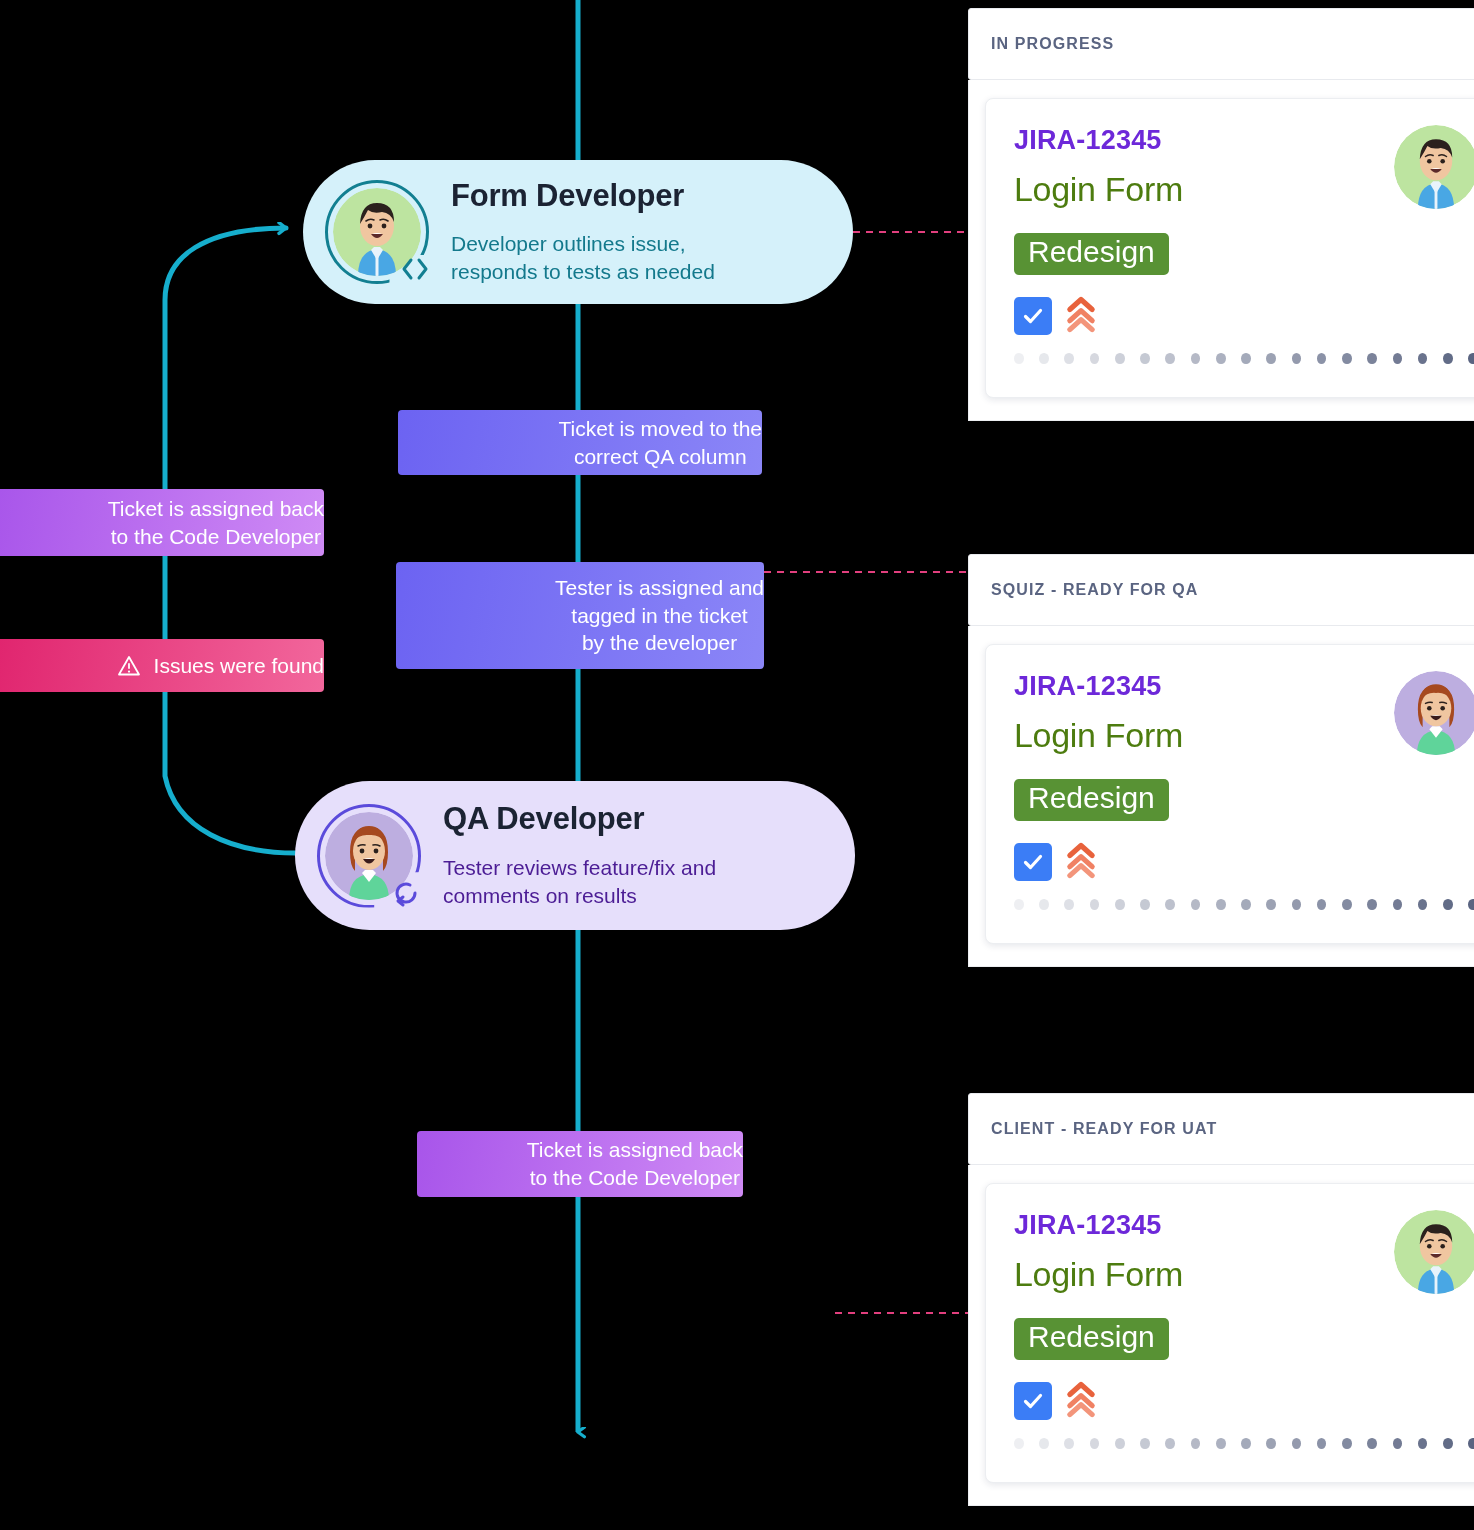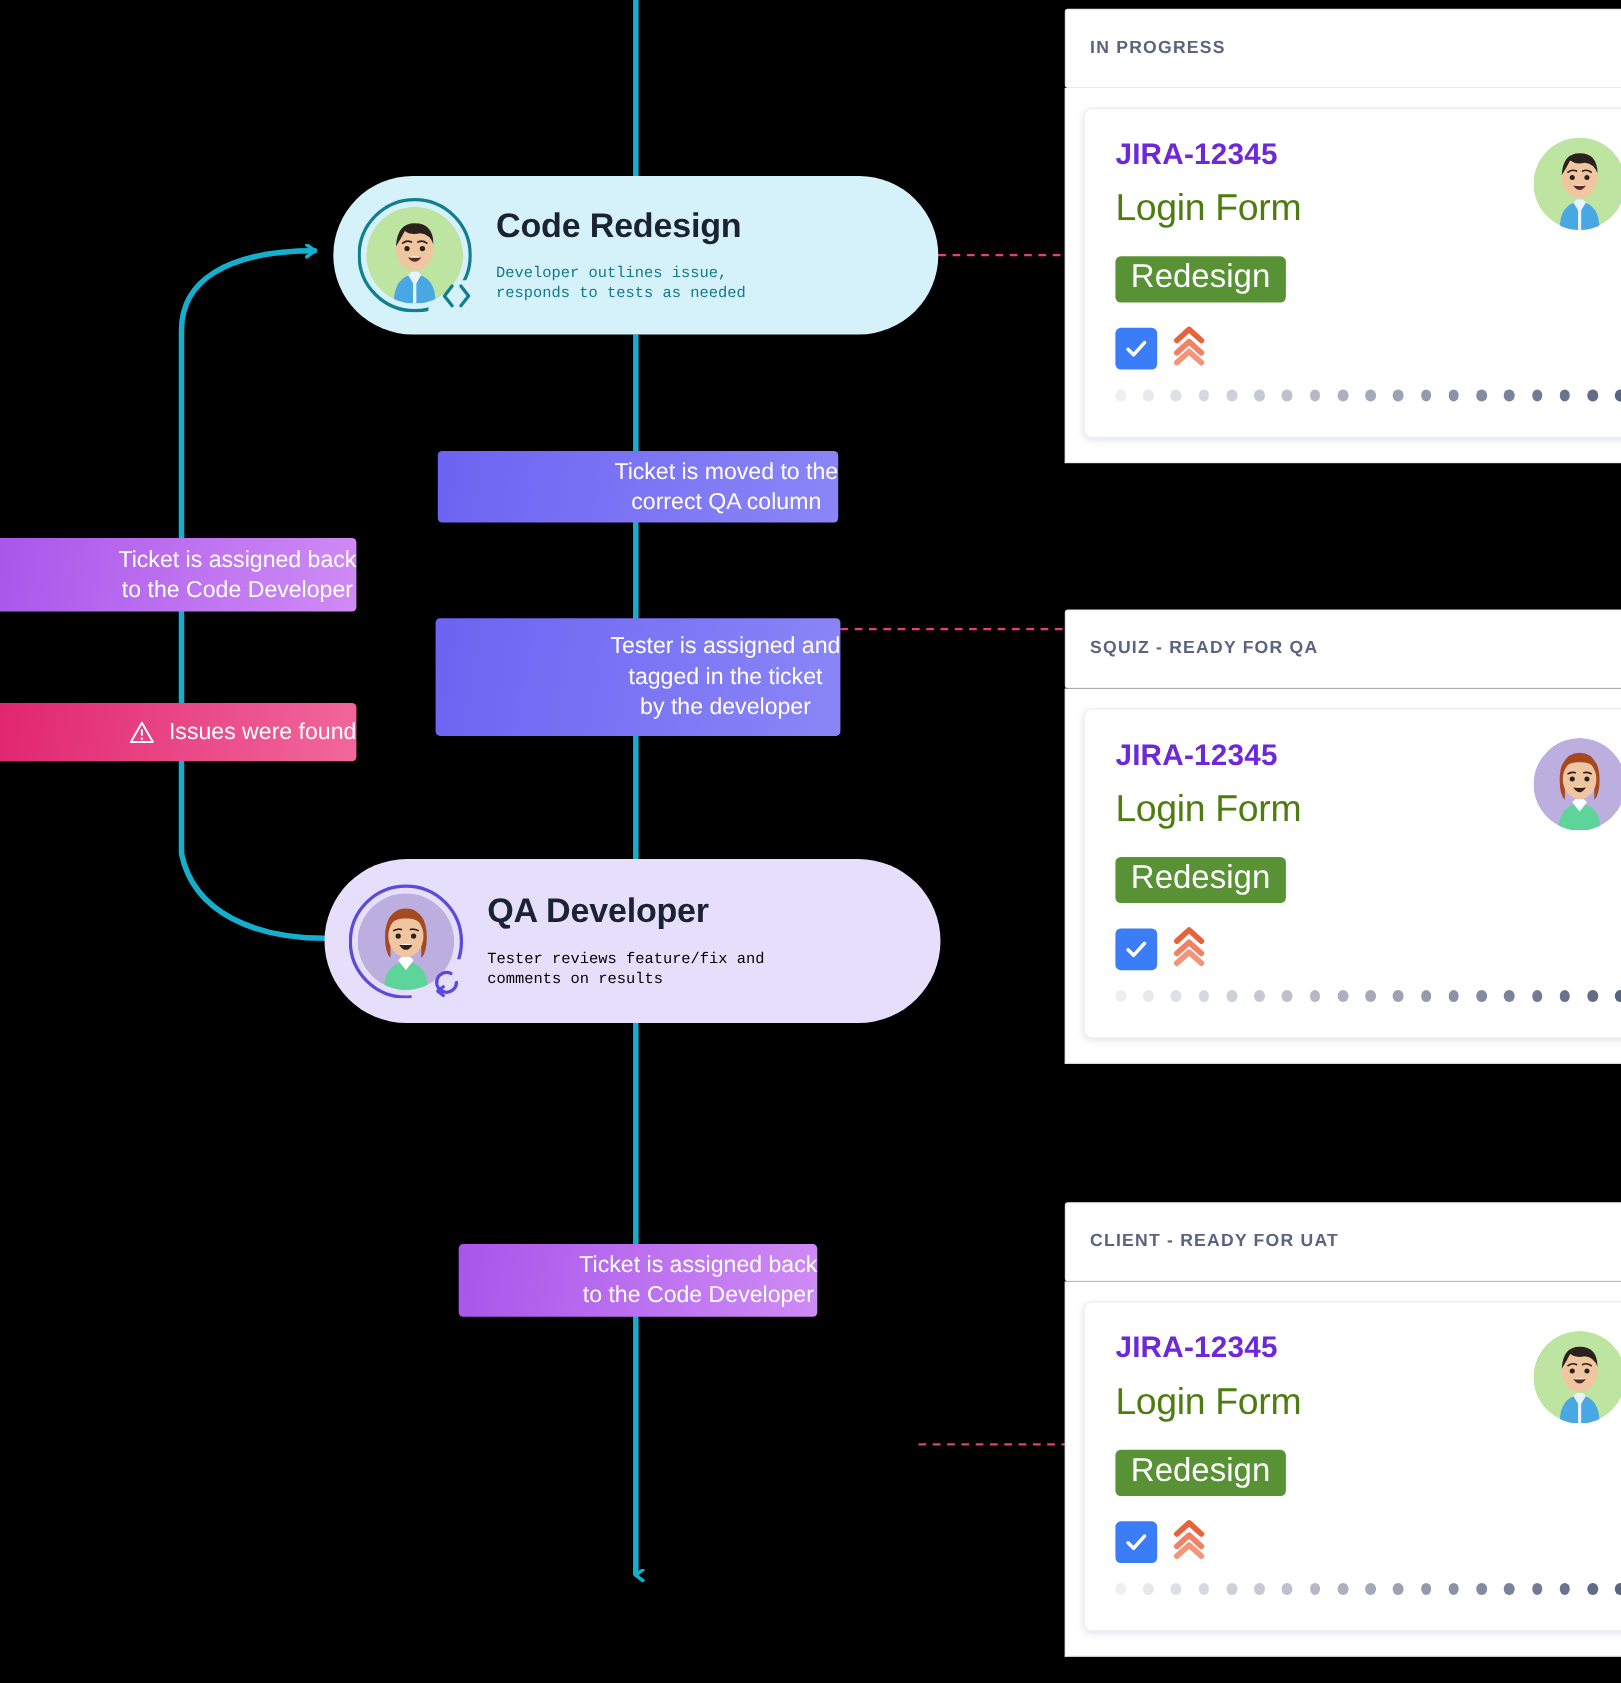--- a/index.html
+++ b/index.html
@@ -28,23 +28,23 @@
     position: absolute; inset: 0; border-radius: 50%;
     border: 3px solid #127f91; clip-path: polygon(0 0,100% 0,100% 72%,62% 72%,62% 100%,0 100%);
   }
   .role-node.qa .avatar-ring .ring { border-color: #5b4bdb; clip-path: polygon(0 0,100% 0,100% 66%,55% 66%,55% 100%,0 100%); }
   .avatar-face { position: absolute; left: 8px; top: 8px; width: 88px; height: 88px; border-radius: 50%; overflow: hidden; }
 
   .node-badge { position: absolute; right: -2px; bottom: -2px; width: 34px; height: 34px; }
 
   .role-text { display: flex; flex-direction: column; justify-content: center; }
   .role-title { font-size: 31px; font-weight: 700; color: #1b2333; line-height: 1.15; letter-spacing: -.2px; }
-  .role-desc { font-size: 14px; font-weight: 500; line-height: 1.34; margin-top: 17px; font-family: Liberation Mono, monospace; }
+  .role-desc { font-size: 21px; font-weight: 500; line-height: 1.34; margin-top: 17px; }
   .role-node.code .role-desc { color: #13798c; }
-  .role-node.qa .role-desc { color: #000000; }
+  .role-node.qa .role-desc { color: #4c1d95; }
 
   
   .chip { position: absolute; display: flex; align-items: center; justify-content: flex-end;
           text-align: center; color: #fff; font-size: 21px; font-weight: 500; line-height: 1.33; }
 
   .chip.indigo { background: linear-gradient(100deg,#6c63f2 0%,#8b86f7 100%); border-radius: 4px; }
   .chip.violet { background: linear-gradient(100deg,#a855ea 0%,#cf8bf5 100%); border-radius: 4px; }
   .chip.pink   { background: linear-gradient(100deg,#e0246e 0%,#f2679c 100%); border-radius: 4px; }
   .chip.mint   { background: #ecffe0; color: #1b2333; border-radius: 6px; font-weight: 500; }
   .chip.green  { background: linear-gradient(100deg,#1d9c2e 0%,#46c757 100%); border-radius: 40px;
@@ -143,21 +143,21 @@
         </svg>
       </div>
       <div class="node-badge">
         <svg viewBox="0 0 34 34" width="34" height="34">
           <path d="M14 8 L7 17 L14 26" stroke="#127f91" stroke-width="3" fill="none" stroke-linecap="round" stroke-linejoin="round"></path>
           <path d="M22 8 L29 17 L22 26" stroke="#127f91" stroke-width="3" fill="none" stroke-linecap="round" stroke-linejoin="round"></path>
         </svg>
       </div>
     </div>
     <div class="role-text">
-      <div class="role-title">Code Redesign</div>
+      <div class="role-title">Form Developer</div>
       <div class="role-desc" style="white-space:pre-line">Developer outlines issue,
 responds to tests as needed</div>
     </div>
   </div>
 
   <div class="role-node qa">
     <div class="avatar-ring">
       <div class="ring"></div>
       <div class="avatar-face">
         <svg viewBox="0 0 88 88" width="88" height="88">

